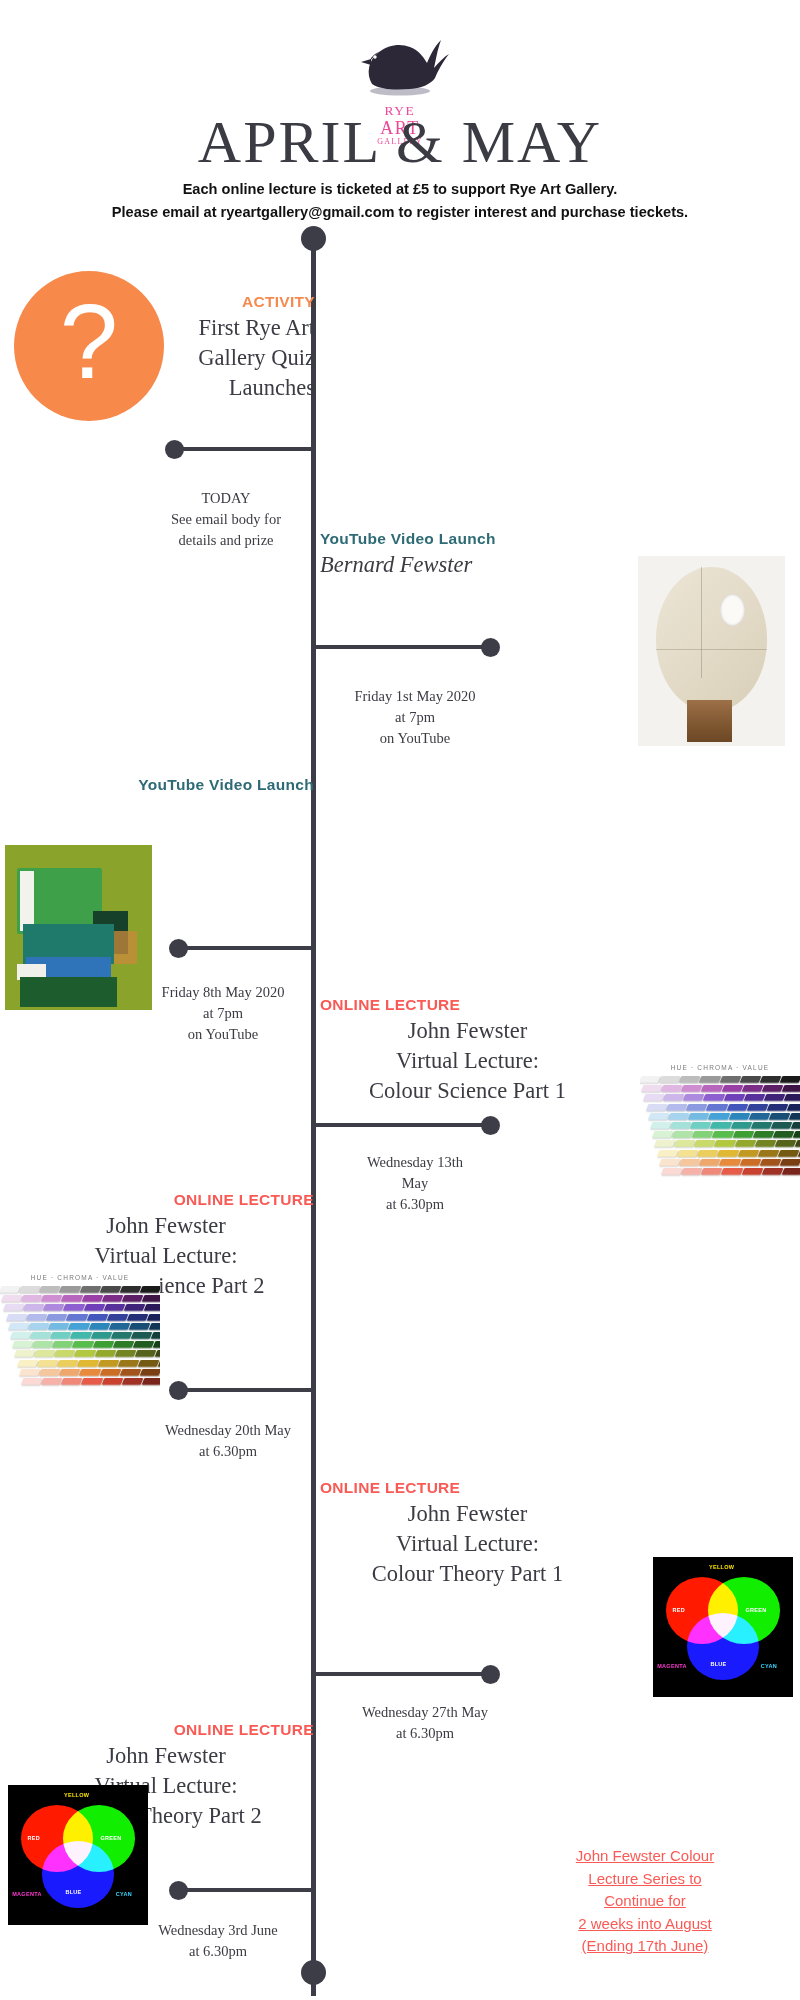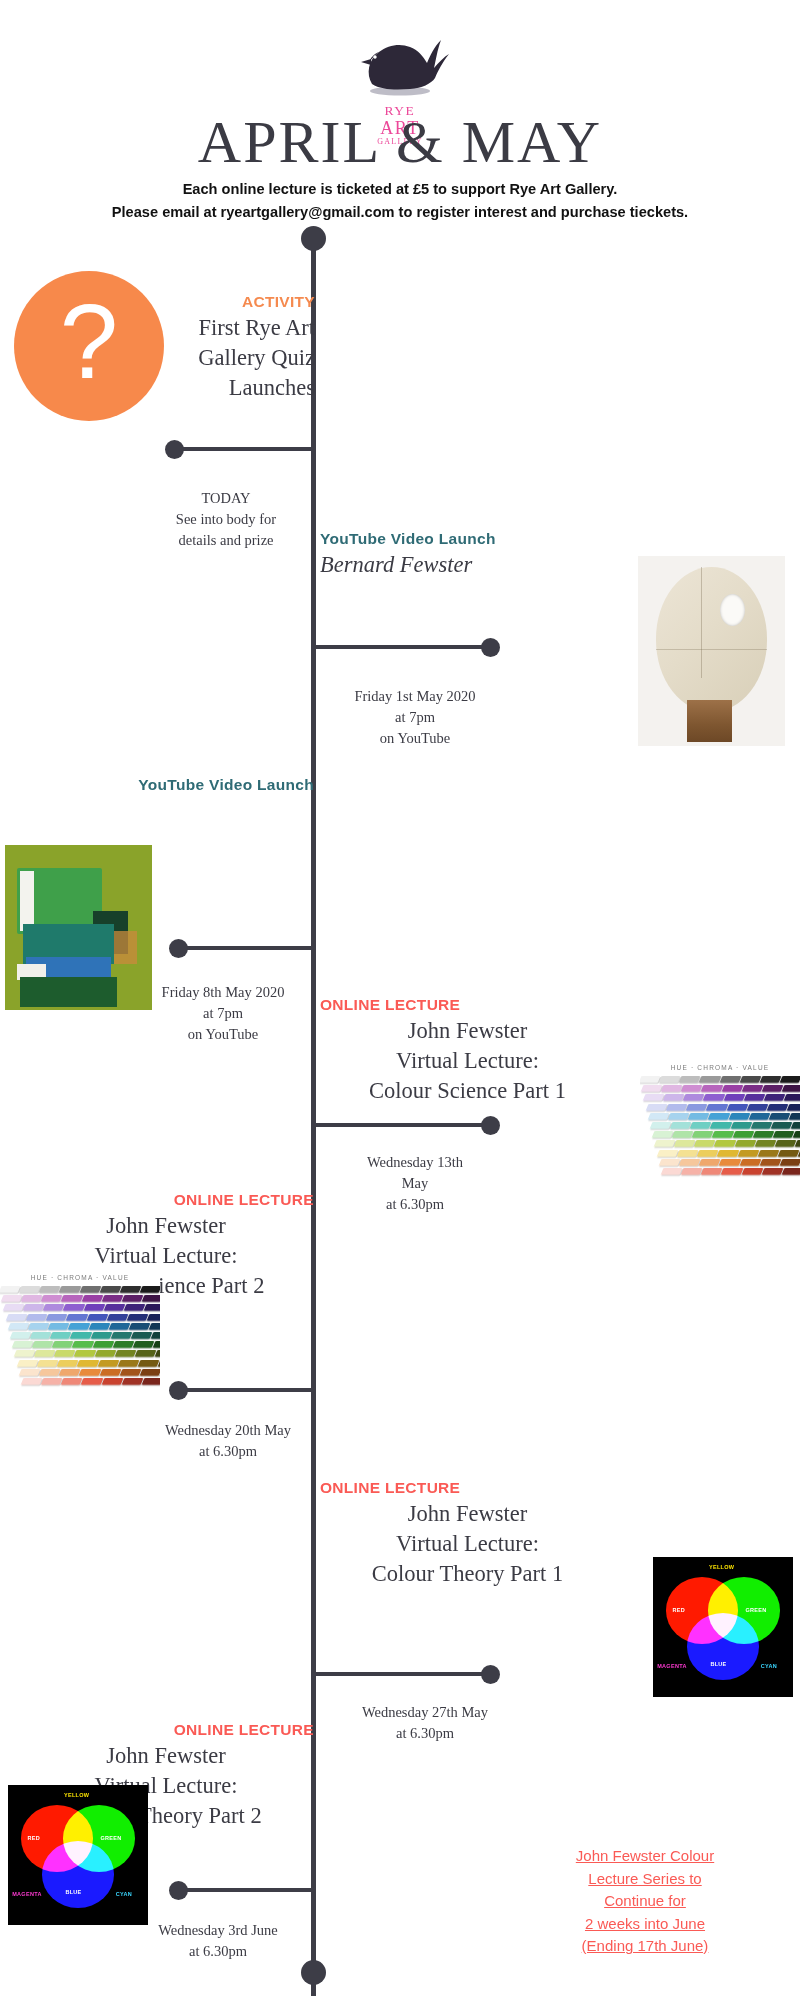--- a/index.html
+++ b/index.html
@@ -302,21 +302,21 @@
       <div>Gallery Quiz</div>
       <div>Launches</div>
     </div>
   </div>
   <div class="connector conn-left" style="left:174px; top:447px; width:139px;">
     <span class="dot"></span>
   </div>
   <div class="entry" style="left:140px; top:488px; width:172px;">
     <div class="meta" style="text-align:center;">
       <div>TODAY</div>
-      <div>See into body for</div>
+      <div>See email body for</div>
       <div>details and prize</div>
     </div>
   </div>
   <div class="qmark-circle" style="left:14px; top:271px;">?</div>
 
   <div class="entry" style="left:320px; top:529px; width:220px;">
     <div class="kicker teal t-left">YouTube Video Launch</div>
     <div class="headline t-left">
       <div class="ital">Bernard Fewster</div>
     </div>
@@ -684,18 +684,18 @@
     <span class="rgb-lab lab-yellow">YELLOW</span>
     <span class="rgb-lab lab-mag">MAGENTA</span>
     <span class="rgb-lab lab-cyan">CYAN</span>
   </div>
 
   <div class="entry" style="left:545px; top:1845px; width:200px;">
     <div class="red-note">
       <div>John Fewster Colour</div>
       <div>Lecture Series to</div>
       <div>Continue for </div>
-      <div>2 weeks into June</div>
+      <div>2 weeks into August</div>
       <div>(Ending 17th June)</div>
     </div>
   </div>
 
 </div>
 
 </body></html>

